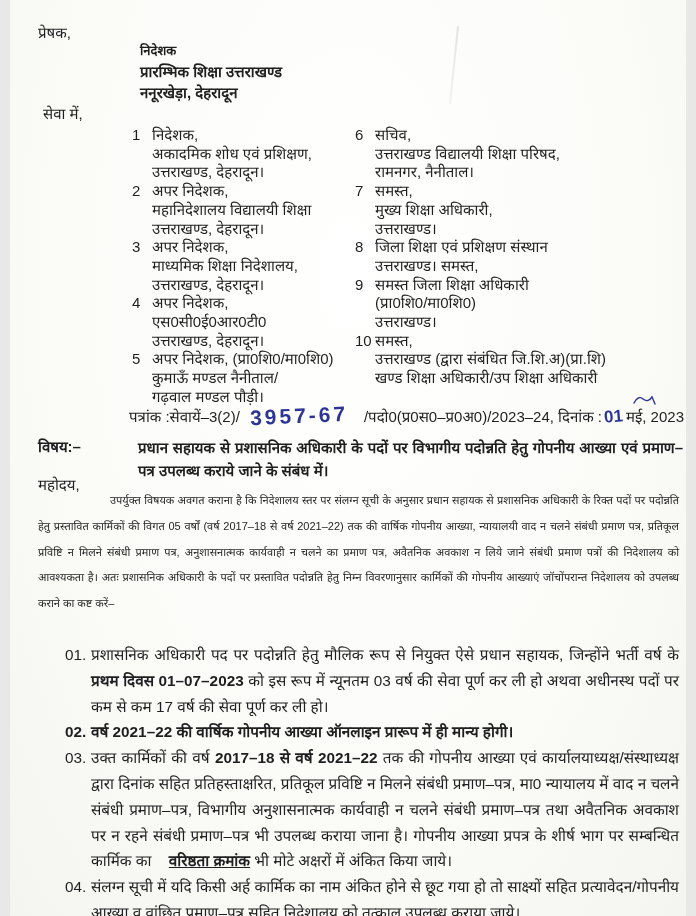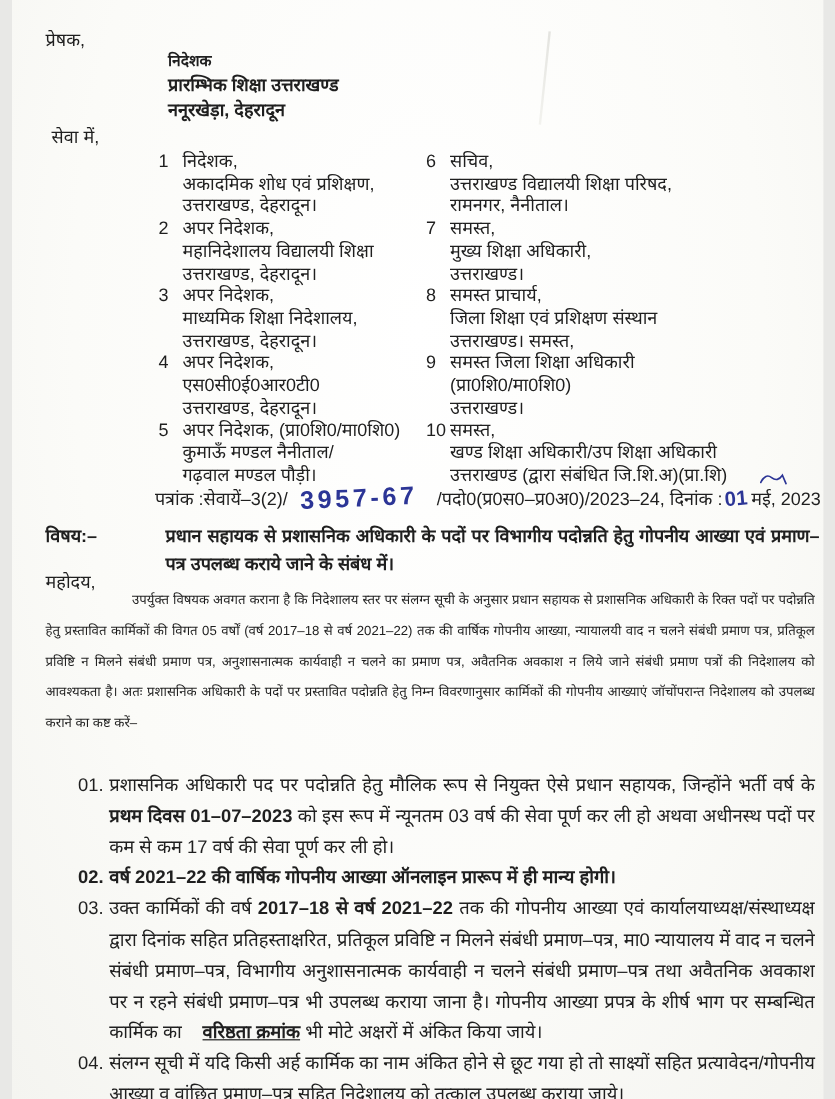--- a/index.html
+++ b/index.html
@@ -124,39 +124,38 @@
         <span class="num">7</span>
         <span class="lines">
           <div>समस्त,</div>
           <div>मुख्य शिक्षा अधिकारी,</div>
           <div>उत्तराखण्ड।</div>
         </span>
       </div>
       <div class="recipient">
         <span class="num">8</span>
         <span class="lines">
-          <div>समस्त प्राचार्य,</div>
           <div>जिला शिक्षा एवं प्रशिक्षण संस्थान</div>
           <div>उत्तराखण्ड। समस्त,</div>
         </span>
       </div>
       <div class="recipient">
         <span class="num">9</span>
         <span class="lines">
           <div>समस्त जिला शिक्षा अधिकारी</div>
           <div>(प्रा0शि0/मा0शि0)</div>
           <div>उत्तराखण्ड।</div>
         </span>
       </div>
       <div class="recipient">
         <span class="num">10</span>
         <span class="lines">
           <div>समस्त,</div>
+          <div>उत्तराखण्ड (द्वारा संबंधित जि.शि.अ)(प्रा.शि)</div>
           <div>खण्ड शिक्षा अधिकारी/उप शिक्षा अधिकारी</div>
-          <div>उत्तराखण्ड (द्वारा संबंधित जि.शि.अ)(प्रा.शि)</div>
         </span>
       </div>
     </div>
   </div>
 
   <div class="ref-line">
     <span>पत्रांक :सेवायें–3(2)/</span>
     <span class="hw hw-number">3957-67</span>
     <span>/पदो0(प्र0स0–प्र0अ0)/2023–24, दिनांक :</span>
     <span class="hw hw-day">01</span>

